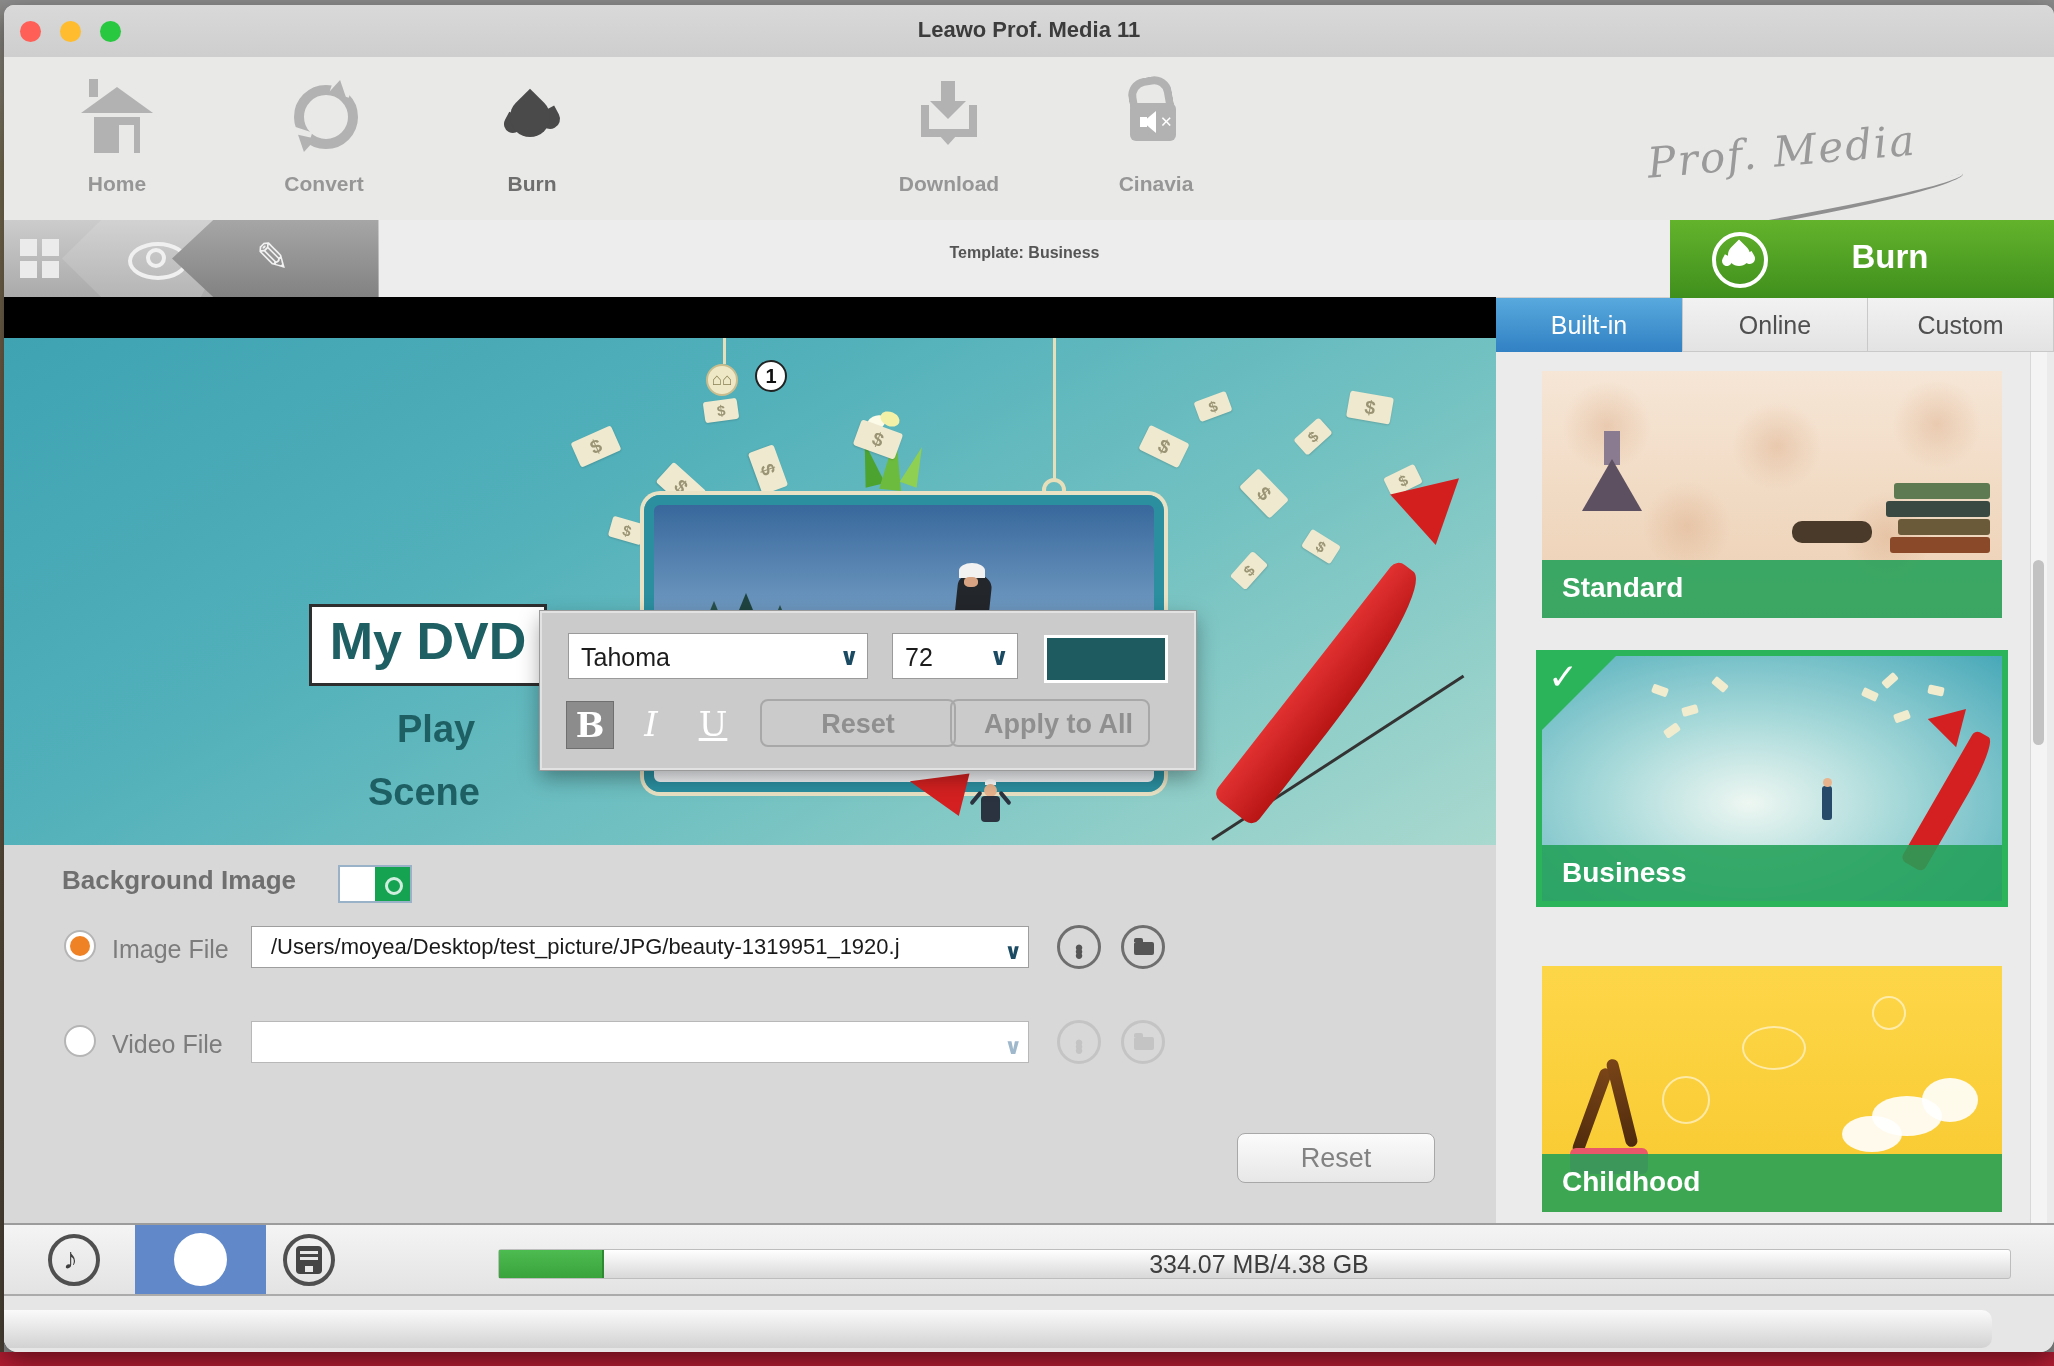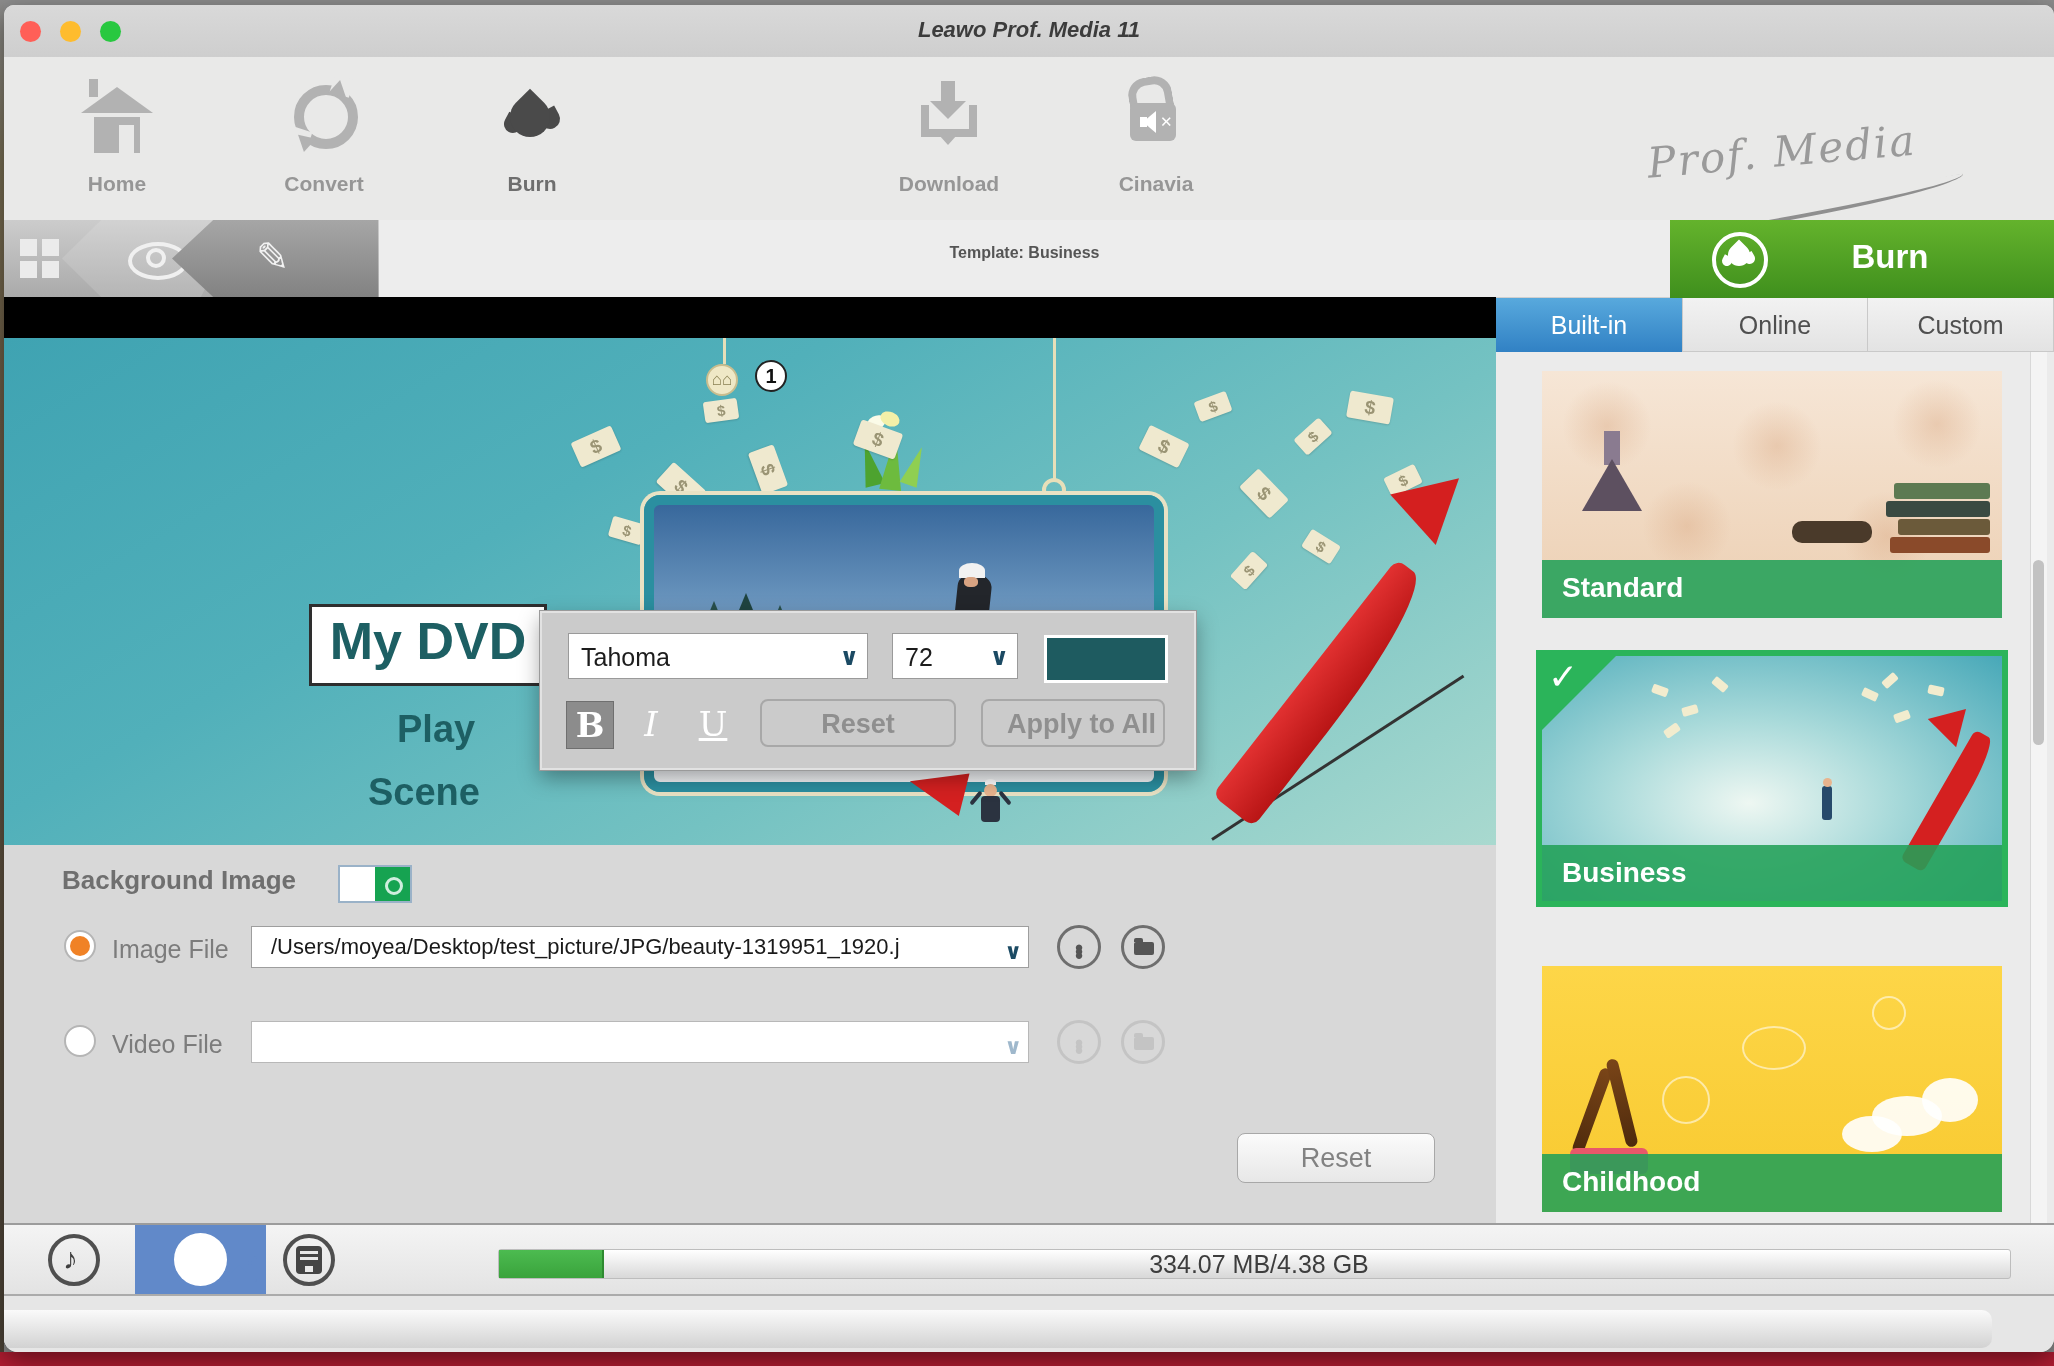--- a/index.html
+++ b/index.html
@@ -5,21 +5,21 @@
   html,body{margin:0;padding:0;background:#8c8c8c;font-family:"Liberation Sans","DejaVu Sans",sans-serif;}
   #stage{position:relative;width:2054px;height:1366px;overflow:hidden;background:#8c8c8c;}
   .abs{position:absolute;}
   
   #desk-left{left:0;top:0;width:4px;height:1366px;background:linear-gradient(#8c8c8c 0%,#776d52 12%,#6b5b44 30%,#4c4337 100%);}
   #desk-bottom{left:0;top:1352px;width:2054px;height:14px;background:#b01c31;}
   #desk-right{left:2047px;top:352px;width:7px;height:578px;background:linear-gradient(#c08a4a,#7a4a20);}
   
   #win{left:4px;top:5px;width:2050px;height:1347px;background:#e9e9e8;border-radius:10px 10px 14px 14px;overflow:hidden;box-shadow:0 8px 24px rgba(0,0,0,.45);}
   
-  #titlebar{left:0;top:0;width:100%;height:52px;background:linear-gradient(#d9d9d9,#cecece);border-bottom:1px solid #b2b2b2;font-style:italic;}
+  #titlebar{left:0;top:0;width:100%;height:52px;background:linear-gradient(#d9d9d9,#cecece);border-bottom:1px solid #b2b2b2;}
   .light{top:16px;width:21px;height:21px;border-radius:50%;}
   #title-text{left:0;top:12px;width:100%;text-align:center;font-size:22px;font-weight:bold;color:#3c3c3c;}
   
   #toolbar{left:0;top:52px;width:100%;height:163px;background:#e9e9e8;}
   .tb-item{top:10px;width:150px;height:150px;text-align:center;}
   .tb-label{position:absolute;left:0;top:105px;width:100%;font-size:21px;font-weight:bold;color:#969696;}
   .tb-ico{position:absolute;left:50%;top:8px;transform:translateX(-50%);width:72px;height:92px;}
   
   .ih-roof{position:absolute;left:0;top:12px;width:0;height:0;border-left:36px solid transparent;border-right:36px solid transparent;border-bottom:26px solid #b2b2b2;}
   .ih-chim{position:absolute;left:8px;top:4px;width:9px;height:18px;background:#b2b2b2;}
@@ -108,21 +108,21 @@
   .fd-chev{position:absolute;top:0;right:8px;color:#1b4a63;font-weight:bold;font-size:24px;}
   #fd-font{left:26px;width:300px;}
   #fd-size{left:350px;width:126px;}
   #fd-swatch{position:absolute;left:502px;top:22px;width:118px;height:42px;background:#1e5b60;border:3px solid #fff;cursor:pointer;}
   .fd-style{position:absolute;top:88px;width:46px;height:46px;text-align:center;line-height:46px;font-family:"DejaVu Serif","Liberation Serif",serif;font-size:34px;color:#fff;cursor:pointer;}
   #fd-b{left:24px;background:#8c8c8c;border:1px solid #6f6f6f;font-weight:bold;}
   #fd-i{left:86px;font-style:italic;}
   #fd-u{left:148px;text-decoration:underline;}
   .fd-btn{position:absolute;top:86px;height:48px;border:2px solid #a8a8a8;border-radius:8px;text-align:center;line-height:46px;font-size:27px;font-weight:bold;color:#8f8f8f;cursor:pointer;box-sizing:border-box;}
   #fd-reset{left:218px;width:196px;}
-  #fd-apply{left:439px;width:184px;padding-left:17px;}
+  #fd-apply{left:408px;width:200px;padding-left:17px;}
   
   #handle{left:1492px;top:735px;width:25px;height:99px;background:linear-gradient(#22c05e,#12994a);border:2px solid #0e8a40;box-sizing:border-box;cursor:pointer;}
   #handle-tri{position:absolute;left:6px;top:38px;width:0;height:0;border-top:10px solid transparent;border-bottom:10px solid transparent;border-left:12px solid #fff;}
   
   #bgsec{left:0;top:840px;width:1492px;height:378px;background:#d8d8d8;}
   #bg-title{left:58px;top:20px;font-size:26px;font-weight:bold;color:#6f6f6f;}
   #toggle{left:334px;top:20px;width:70px;height:34px;border:2px solid #9ab2c8;background:#fff;cursor:pointer;}
   #toggle-on{position:absolute;right:0;top:0;width:35px;height:34px;background:#16a351;}
   #toggle-ring{position:absolute;left:10px;top:10px;width:12px;height:12px;border:3px solid #cfeede;border-radius:50%;}
   .radio{position:absolute;width:28px;height:28px;border-radius:50%;background:#fff;border:2px solid #b5b5b5;cursor:pointer;}

